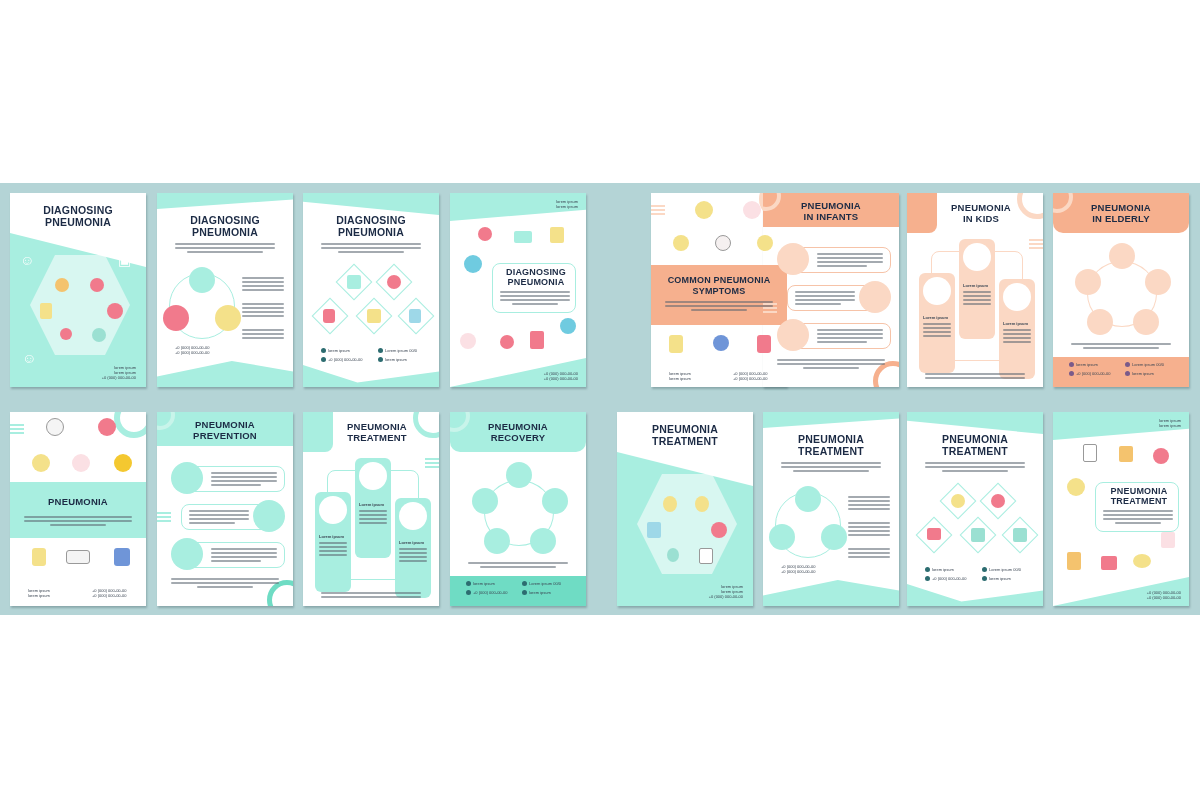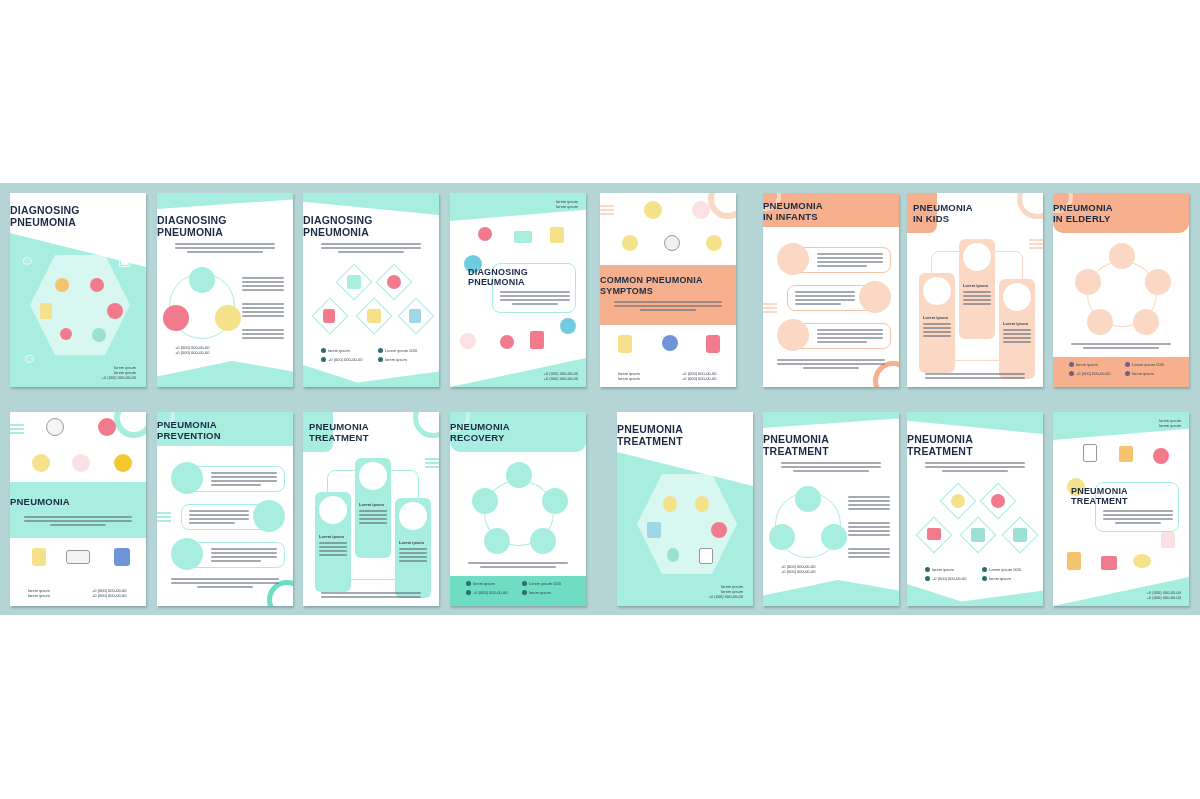--- a/index.html
+++ b/index.html
@@ -1,19 +1,19 @@
 <!DOCTYPE html>
 <html><head>
 <meta charset="utf-8">
 <style>
   * { box-sizing: border-box; margin: 0; padding: 0; }
   html, body { width: 1200px; height: 799px; background: #ffffff; overflow: hidden; font-family: "Liberation Sans", sans-serif; }
   .band { position: absolute; left: 0; top: 183px; width: 1200px; height: 432px; background: #b4d4d6; }
   .card { position: absolute; width: 136px; height: 194px; background: #ffffff; overflow: hidden; box-shadow: 1px 2px 2px rgba(60,90,95,0.35); }
-  .title { position: absolute; left: 0; width: 100%; font-weight: bold; color: #1c2b45; font-size: 10.5px; line-height: 11.5px; letter-spacing: 0.2px; text-transform: uppercase; z-index: 3; }
+  .title { position: absolute; left: 0; width: 100%; text-align: center; font-weight: bold; color: #1c2b45; font-size: 10.5px; line-height: 11.5px; letter-spacing: 0.2px; text-transform: uppercase; z-index: 3; }
   .lorem { position: absolute; height: 2px; background: #5a6470; opacity: 0.55; border-radius: 1px; z-index: 3; }
   .small { position: absolute; font-size: 4px; color: #3a4552; z-index: 3; white-space: nowrap; line-height: 5px; }
   .shape { position: absolute; z-index: 1; }
   .icon { position: absolute; z-index: 2; border-radius: 50%; }
   .ico-glyph { position: absolute; z-index: 2; font-size: 14px; line-height: 14px; text-align: center; }
   .mint { background: #a8eee0; }
   .mint-d { background: #6fdcc4; }
   .peach { background: #f6b08e; }
   .peach-l { background: #fbd8c4; }
   .box { position: absolute; border: 1.5px solid #a8eee0; border-radius: 8px; z-index: 2; background: #fff; }
@@ -125,21 +125,21 @@
     <div class="lorem" style="left:62px;top:110px;width:46px;"></div>
   <div class="icon" style="left:110px;top:125px;width:16px;height:16px;background:#6fcbe0;"></div>
   <div class="icon" style="left:10px;top:140px;width:16px;height:16px;background:#fbe0e4;"></div>
   <div class="icon" style="left:50px;top:142px;width:14px;height:14px;background:#f17a8c;"></div>
   <div class="icon" style="left:80px;top:138px;width:14px;height:18px;border-radius:2px;background:#f17a8c;"></div>
   <div class="shape mint" style="left:0;top:165px;width:136px;height:29px;clip-path:polygon(0 100%,100% 0,100% 100%);"></div>
   <div class="small" style="right:8px;top:178px;text-align:right;">+0 (000) 000-00-00</div>
   <div class="small" style="right:8px;top:183px;text-align:right;">+0 (000) 000-00-00</div>
 </div>
 
-<div class="card" style="left:600px;top:193px;padding-left:16px;">
+<div class="card" style="left:651px;top:193px;padding-left:16px;">
   <div class="shape" style="left:108px;top:-14px;width:40px;height:40px;border:6px solid #fbd8c4;border-radius:50%;"></div>
   <div class="stripe peach-l" style="left:0;top:12px;"></div>
     <div class="stripe peach-l" style="left:0;top:16px;"></div>
     <div class="stripe peach-l" style="left:0;top:20px;"></div>
   <div class="icon" style="left:44px;top:8px;width:18px;height:18px;background:#f4e18a;"></div>
   <div class="icon" style="left:92px;top:8px;width:18px;height:18px;background:#fbe0e4;"></div>
   <div class="icon" style="left:22px;top:42px;width:16px;height:16px;background:#f4e18a;"></div>
   <div class="icon" style="left:64px;top:42px;width:16px;height:16px;background:#f5f0f0;border:1px solid #999;"></div>
   <div class="icon" style="left:106px;top:42px;width:16px;height:16px;background:#f4e18a;"></div>
   <div class="shape peach" style="left:0;top:72px;width:136px;height:60px;"></div>

